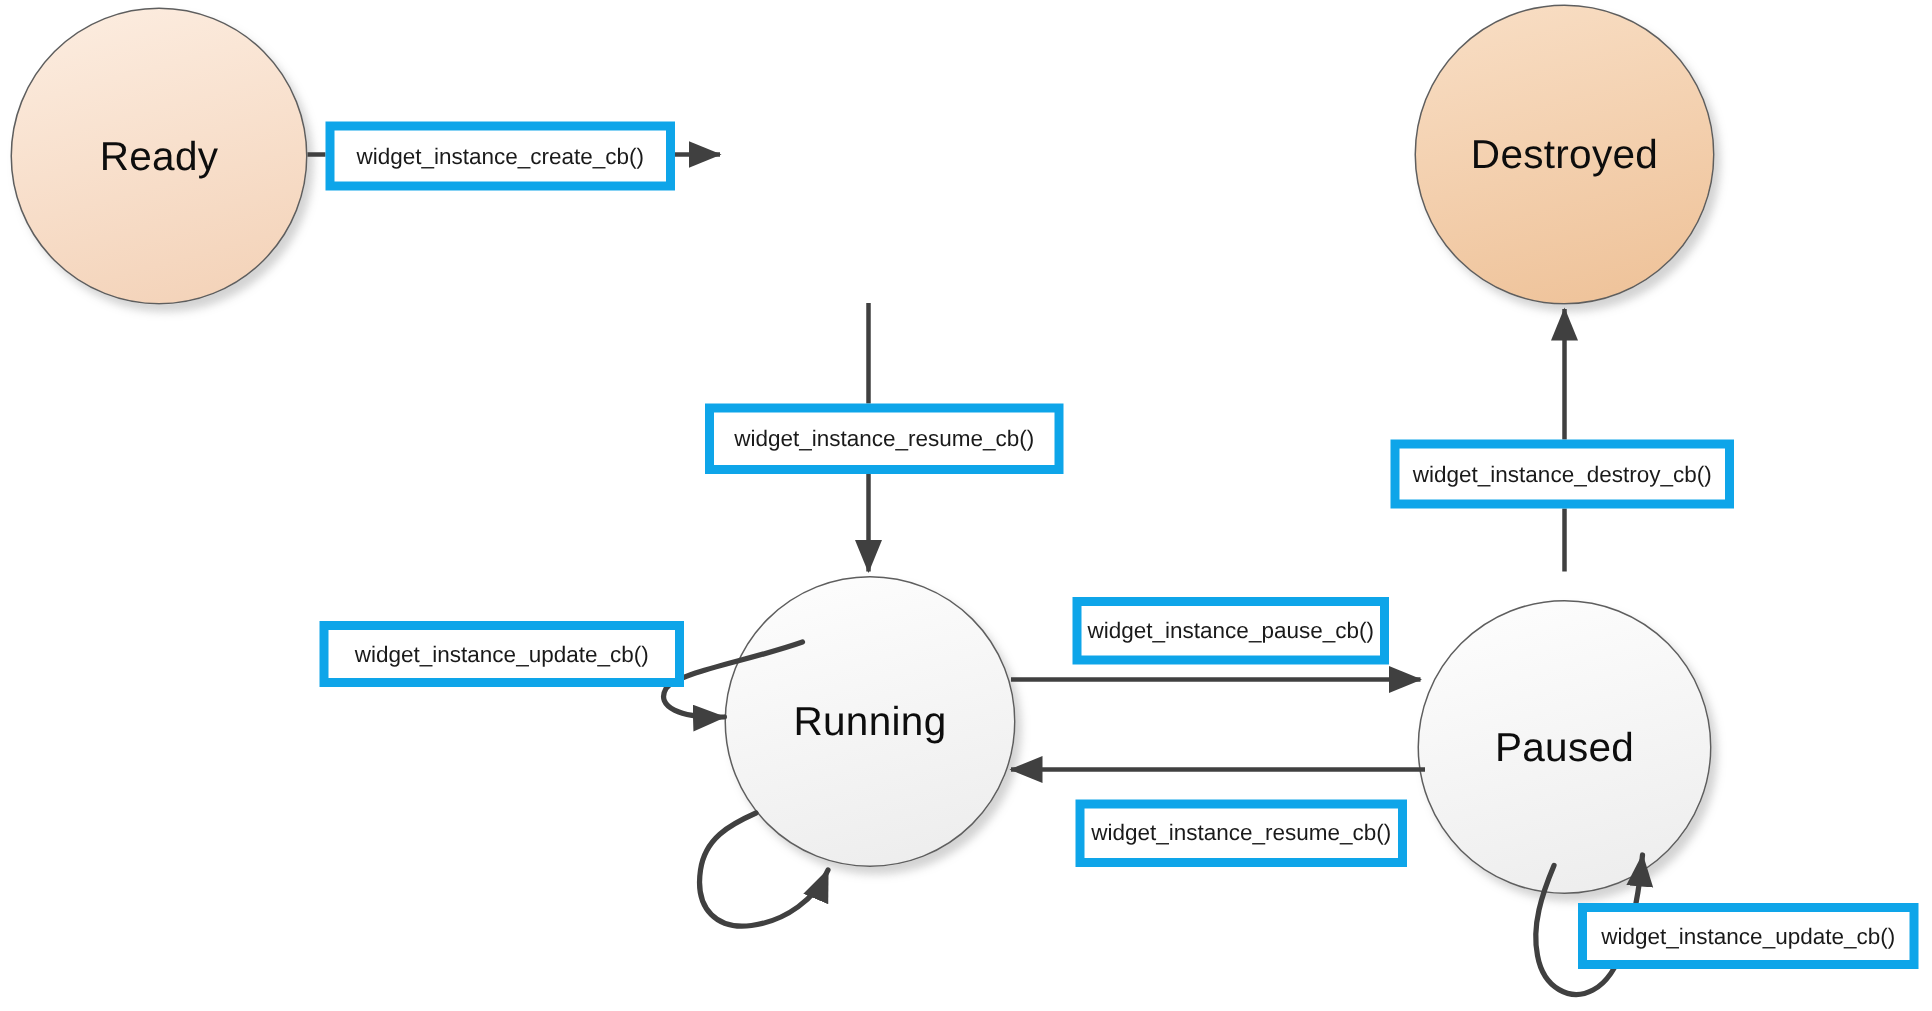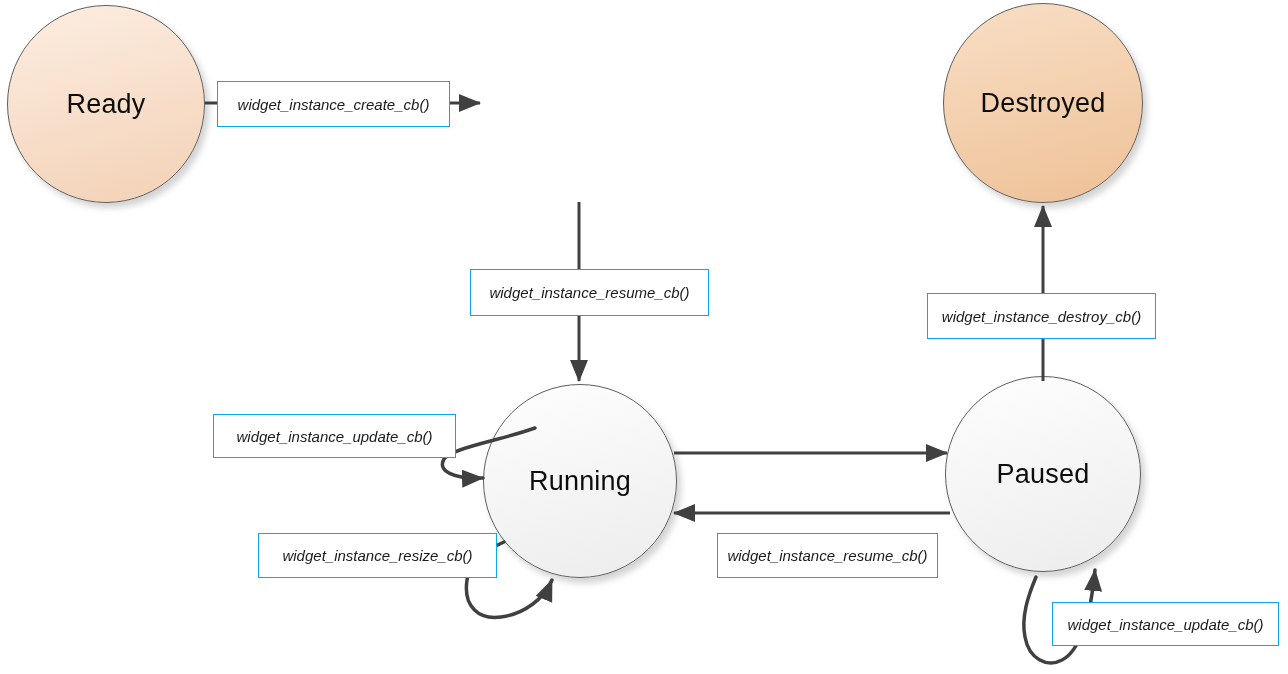--- a/index.html
+++ b/index.html
@@ -33,46 +33,45 @@
     letter-spacing: 0.2px;
   }
   .fill-white  { background: linear-gradient(165deg, #fdfdfd 5%, #ececec 100%); }
   .fill-peach-light { background: linear-gradient(165deg, #fcecdf 5%, #f3d1b6 100%); }
   .fill-peach-dark  { background: linear-gradient(165deg, #f8ddc3 5%, #eec197 100%); }
 
   #st-ready     { left: 7px;   top: 5px;   width: 198px; height: 198px; }
   #st-created   { left: 481px; top: 5px;   width: 196px; height: 196px; }
   #st-destroyed { left: 943px; top: 3px;   width: 200px; height: 200px; }
   #st-running   { left: 483px; top: 384px; width: 194px; height: 194px; }
-  #st-paused    { left: 945px; top: 376px; width: 196px; height: 196px; }
+  #st-paused    { left: 945px; top: 400px; width: 196px; height: 196px; }
 
   
   .arrows {
     position: absolute;
     left: 0; top: 0;
     width: 1288px;
     height: 674px;
     z-index: 2;
     pointer-events: none;
   }
 
   
   .edge-label {
     position: absolute;
     background: #ffffff;
-    border: 1px solid #0ea5e9;
+    border: 6px solid #0ea5e9;
     display: flex;
     align-items: center;
     justify-content: center;
     font-size: 15px;
     color: #1a1a1a;
     white-space: nowrap;
     z-index: 3;
     box-sizing: border-box;
-    font-style: italic;
   }
   #lbl-create        { left: 217px;  top: 81px;  width: 233px; height: 46px; }
   #lbl-resume-cr     { left: 470px;  top: 269px; width: 239px; height: 47px; }
   #lbl-update-run    { left: 213px;  top: 414px; width: 243px; height: 44px; }
   #lbl-resize-run    { left: 258px;  top: 533px; width: 239px; height: 45px; }
   #lbl-pause         { left: 715px;  top: 398px; width: 211px; height: 45px; }
   #lbl-resume-pr     { left: 717px;  top: 533px; width: 221px; height: 45px; }
   #lbl-destroy       { left: 927px;  top: 269px; width: 229px; height: 46px; margin-top: 24px; }
   #lbl-update-paused { left: 1052px; top: 602px; width: 227px; height: 44px; }
 </style>
@@ -117,22 +116,22 @@
 
     <path d="M 1036 577 C 1028 596, 1021 617, 1025 637 C 1029 659, 1047 668, 1062 660 C 1080 651, 1091 615, 1095 570" fill="none" stroke="#404040" stroke-width="3.5" stroke-linecap="round" marker-end="url(#ah)"></path>
   </svg>
 
   <div class="edge-label" id="lbl-create">widget_instance_create_cb()</div>
 
   <div class="edge-label" id="lbl-resume-cr">widget_instance_resume_cb()</div>
 
   <div class="edge-label" id="lbl-update-run">widget_instance_update_cb()</div>
 
-  <div class="edge-label" id="lbl-resize-run">widget_instance_resize_cb()</div>
 
+  <div class="edge-label" id="lbl-pause">widget_instance_pause_cb()</div>
 
   <div class="edge-label" id="lbl-resume-pr">widget_instance_resume_cb()</div>
 
   <div class="edge-label" id="lbl-destroy">widget_instance_destroy_cb()</div>
 
   <div class="edge-label" id="lbl-update-paused">widget_instance_update_cb()</div>
 
 </div>
 
 </body></html>

